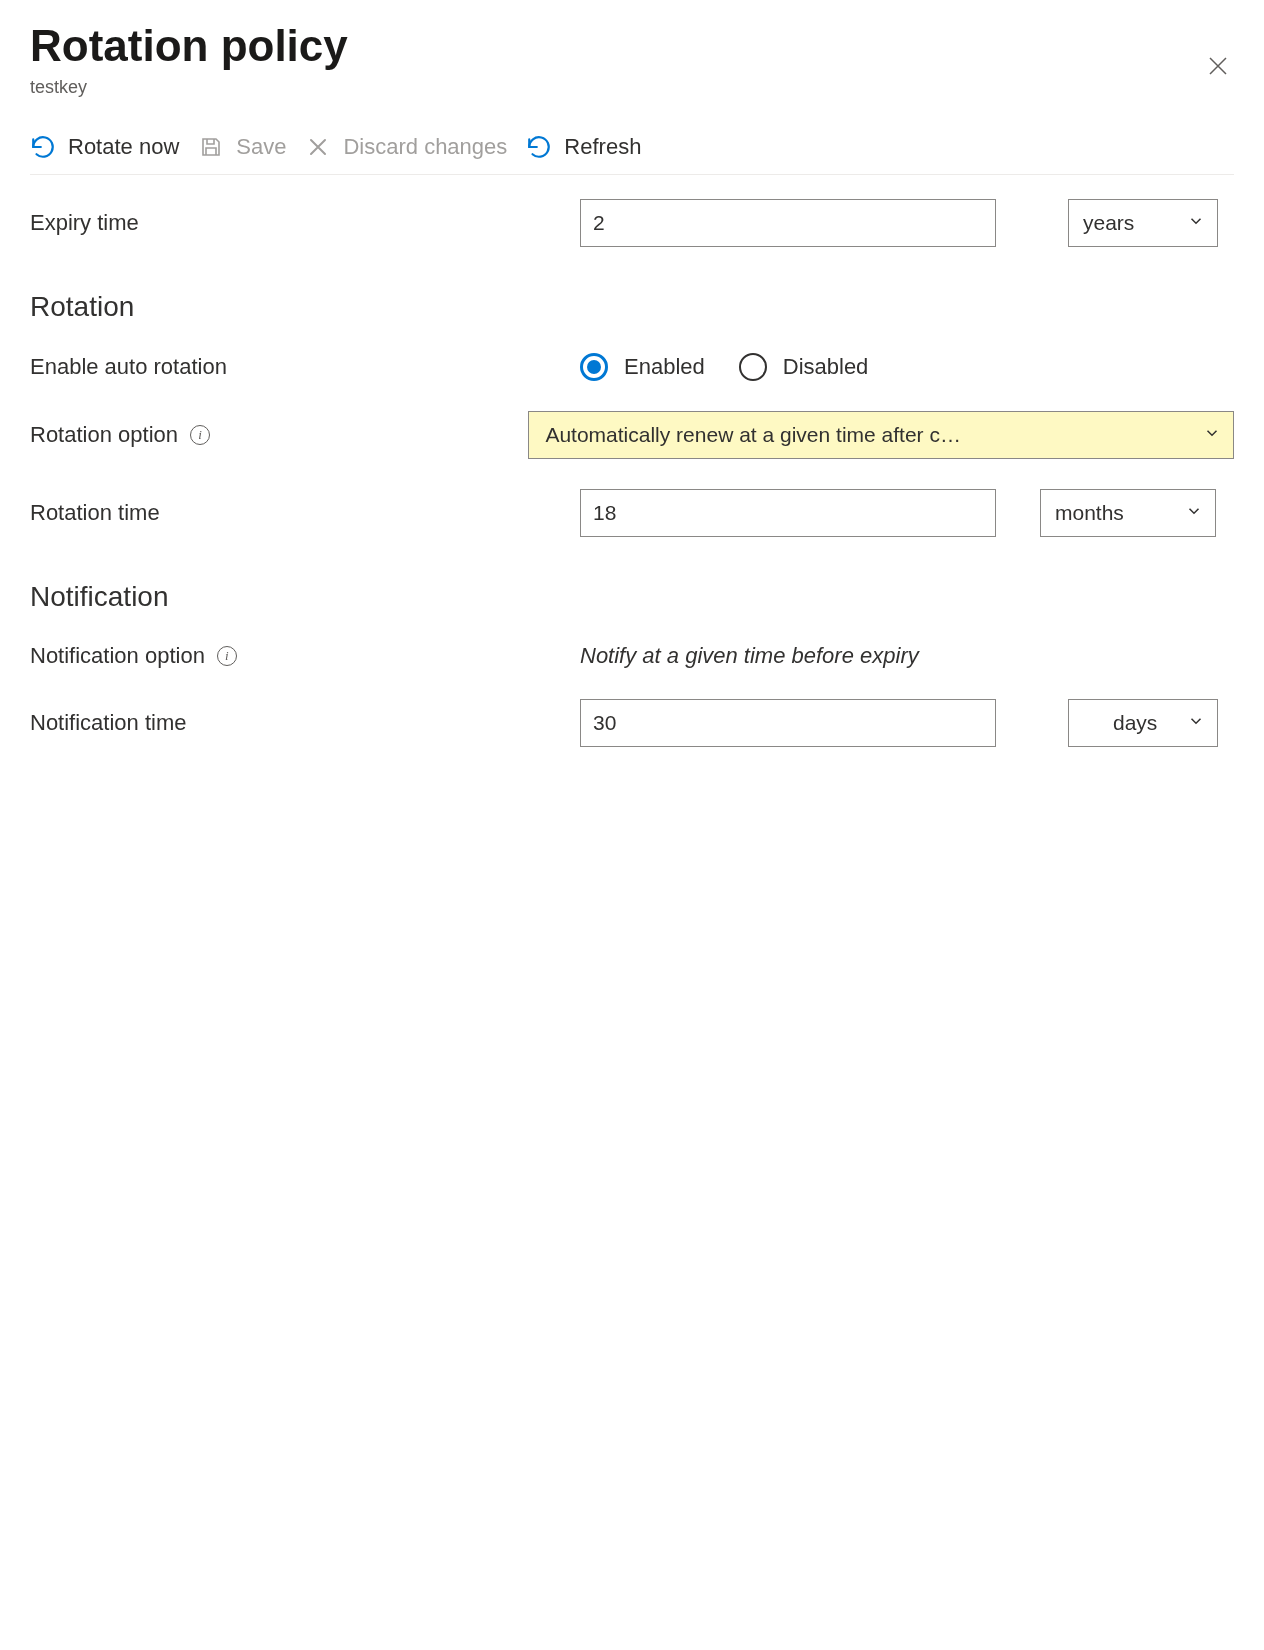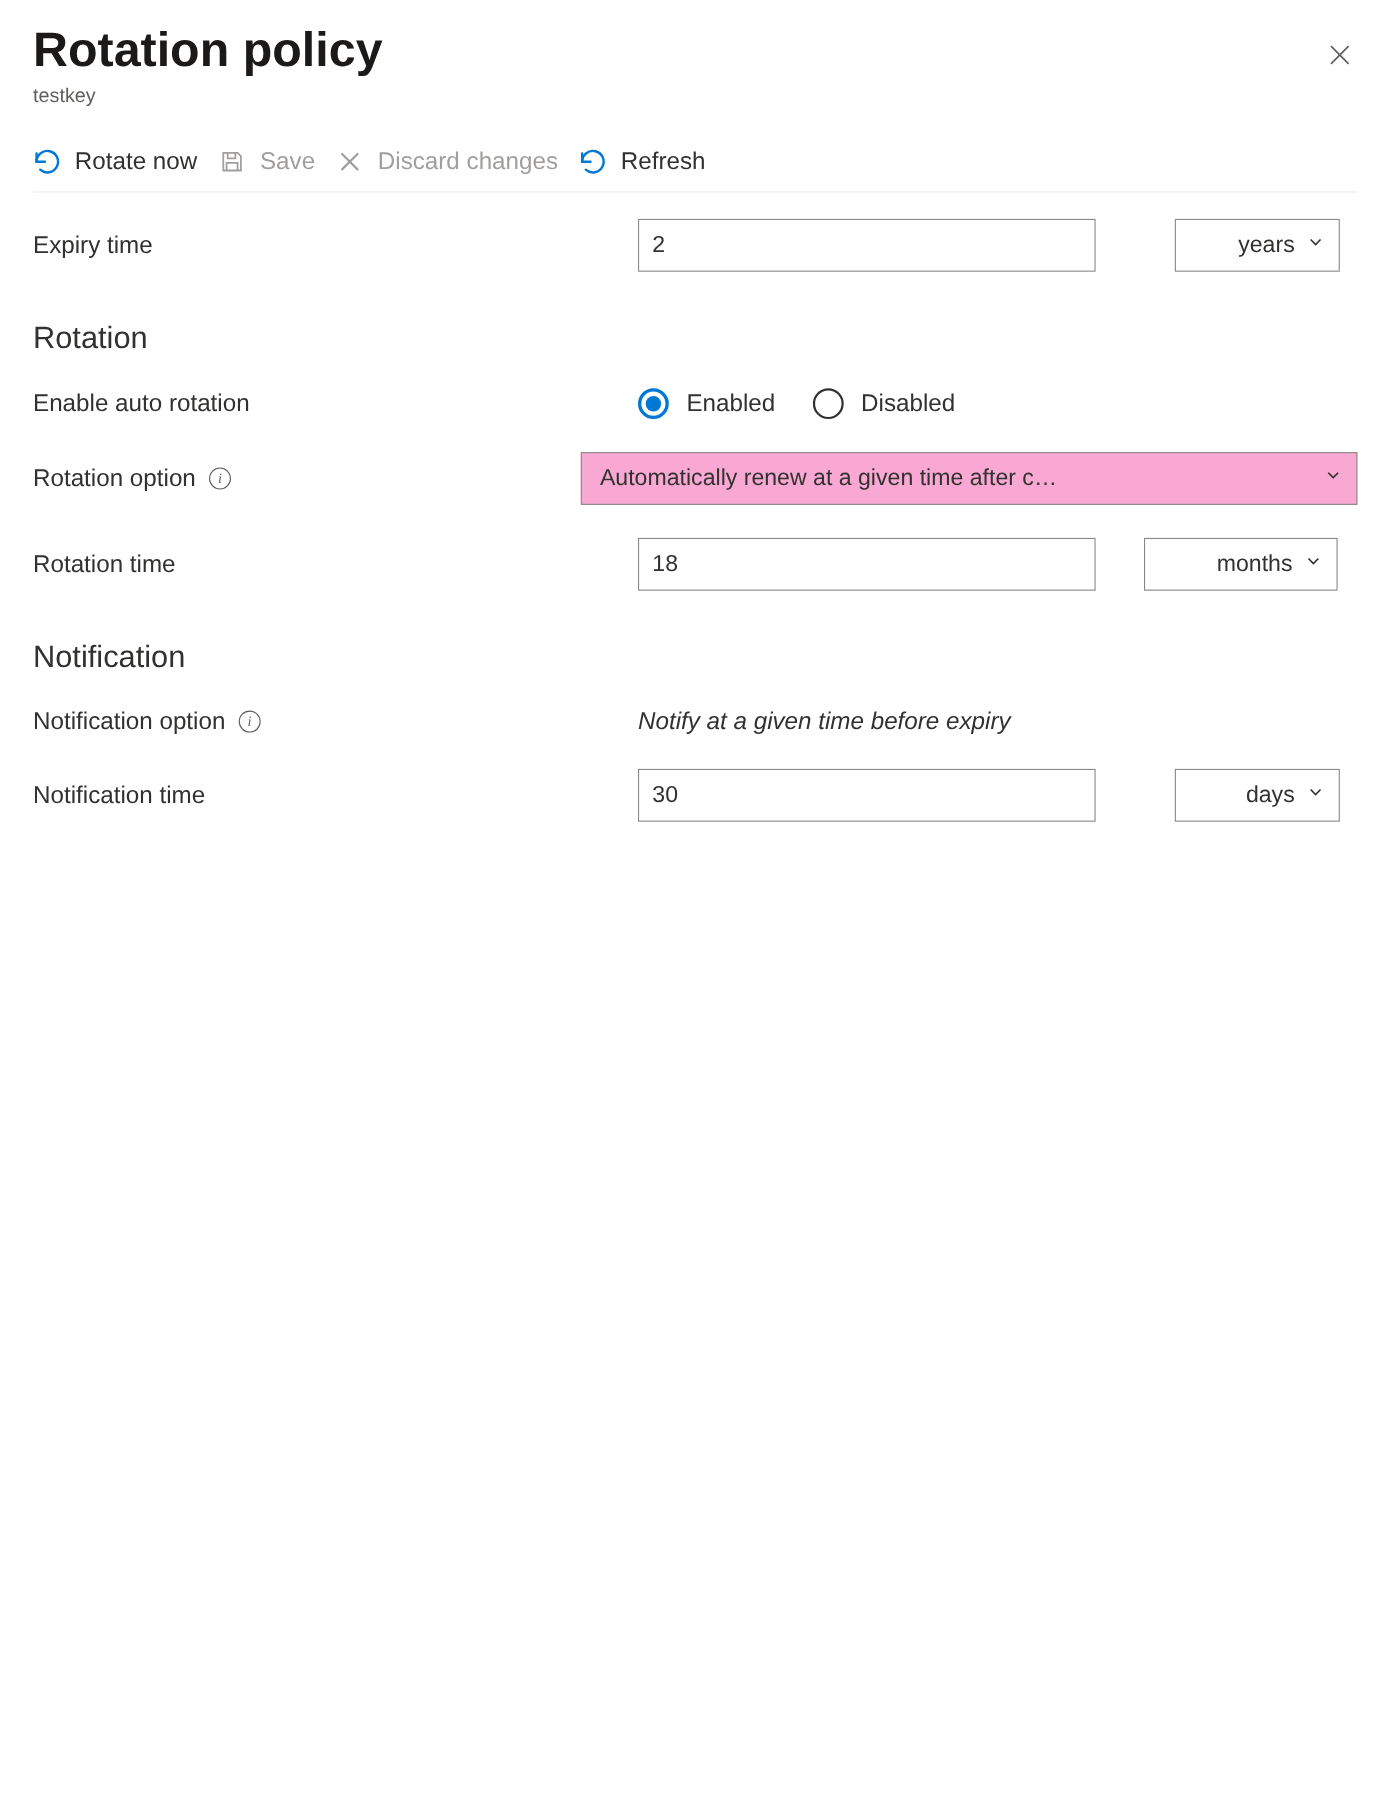--- a/index.html
+++ b/index.html
@@ -11,21 +11,21 @@
     font-family: "Segoe UI", -apple-system, sans-serif;
     background: #ffffff;
     color: #323130;
   }
   .page {
     padding: 20px 30px 30px 30px;
   }
   .header-row {
     display: flex;
     justify-content: space-between;
-    align-items: flex-start;
+    align-items: center;
   }
   .title {
     font-size: 44px;
     font-weight: 600;
     margin: 0;
     color: #1b1a19;
     line-height: 1.2;
   }
   .subtitle {
     font-size: 18px;
@@ -100,21 +100,21 @@
   }
   .unit-select {
     width: 150px;
     height: 48px;
     border: 1px solid #8a8886;
     font-size: 21px;
     padding: 0 40px 0 14px;
     background: #fff;
     display: flex;
     align-items: center;
-    justify-content: flex-end;
+    justify-content: flex-start;
     cursor: pointer;
     position: relative;
   }
   .unit-select .chev, .wide-select .chev {
     position: absolute;
     right: 12px;
     top: 50%;
     transform: translateY(-50%);
   }
 
@@ -149,21 +149,21 @@
     background: #0078d4;
     border-radius: 50%;
   }
 
   .wide-select {
     width: 772px;
     height: 48px;
     border: 1px solid #8a8886;
     font-size: 21px;
     padding: 0 46px 0 16px;
-    background: #f9a8d4;
+    background: #fef9c3;
     display: flex;
     align-items: center;
     cursor: pointer;
     position: relative;
     white-space: nowrap;
     overflow: hidden;
   }
   .wide-select .txt {
     overflow: hidden;
     text-overflow: ellipsis;

